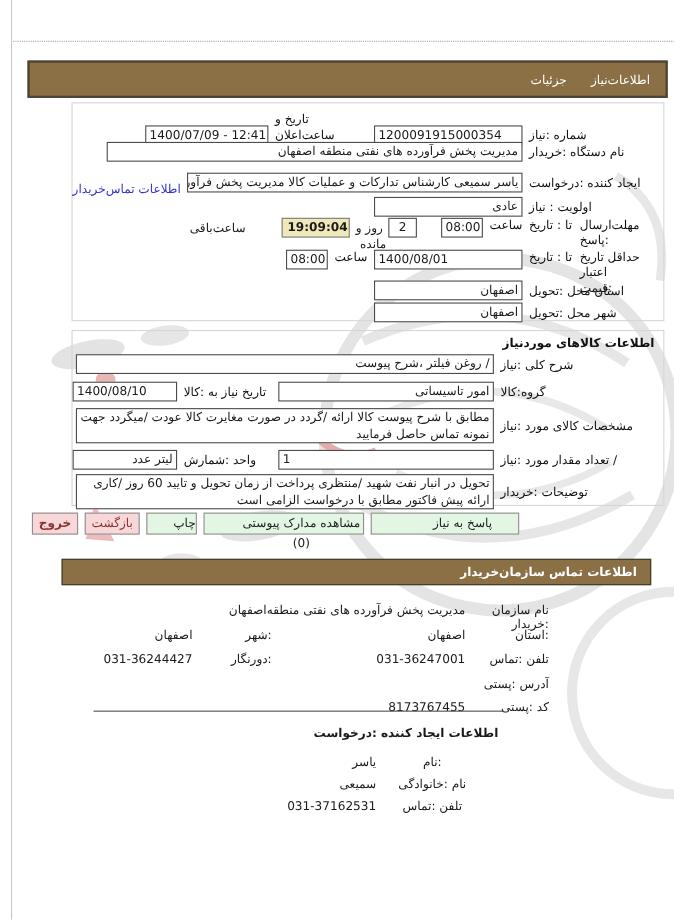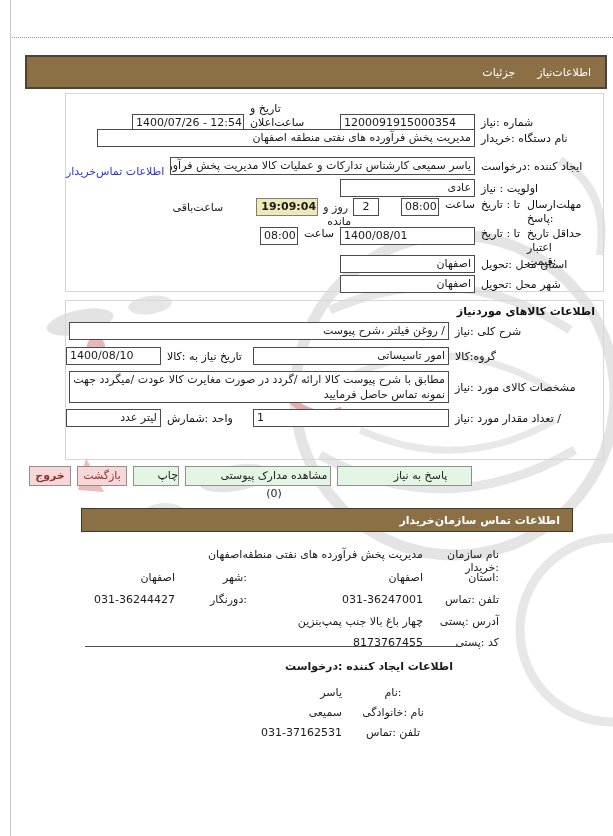--- a/index.html
+++ b/index.html
@@ -10,21 +10,21 @@
   .ltr{direction:ltr;unicode-bidi:embed;}
   
   .left-rule{position:absolute;left:10px;top:0;width:1px;height:836px;background:#c9c9c9;}
   .dotted-sep{position:absolute;left:12px;right:0;top:37px;border-top:1px dotted #9a9a9a;}
   
   .wm{position:absolute;left:0;top:0;width:613px;height:836px;z-index:0;pointer-events:none;}
   
   .bar{position:absolute;background:#8b7046;border:1px solid #3e3a2e;box-sizing:border-box;color:#fff;z-index:2;}
   .tabbar{left:25px;top:55px;width:582px;height:34px;display:flex;align-items:center;direction:rtl;padding:0 14px;gap:22px;border-width:2px;border-color:#4a4436;}
   .tab{color:#fff;cursor:pointer;}
-  .bar2{left:81px;top:508px;width:492px;height:24px;display:flex;align-items:center;direction:rtl;padding:0 12px;font-weight:bold;}
+  .bar2{left:56px;top:508px;width:536px;height:24px;display:flex;align-items:center;direction:rtl;padding:0 12px;font-weight:bold;}
   
   .panel{position:absolute;border:1px solid #d6d6d6;background:transparent;box-sizing:border-box;z-index:1;}
   .panel1{left:65px;top:93px;width:539px;height:199px;}
   .panel2{left:65px;top:300px;width:539px;height:160px;}
   .row{position:absolute;right:0;left:0;display:flex;direction:rtl;align-items:center;gap:6px;padding-right:6px;box-sizing:border-box;}
   .lbl{flex:0 0 auto;text-align:left;color:#111;}
   .lbl1{width:116px;}
   .lbl2{white-space:pre-line;line-height:1.25;}
   .p2lbl{width:142px;}
   .box{box-sizing:border-box;border:1px solid #4b4b4b;background:#fff;height:18px;line-height:16px;padding:0 3px;overflow:hidden;white-space:nowrap;text-align:right;}
@@ -85,21 +85,21 @@
   <span class="tab">اطلاعات‌نیاز</span>
   <span class="tab">جزئیات</span>
 </div>
 
 <div class="panel panel1">
   <div class="row" style="top:8px;">
     <span class="lbl lbl1">شماره :نیاز</span>
     <span class="box num w135">1200091915000354</span>
     <span class="lbl lbl2" style="width:84px;">تاریخ و ساعت‌اعلان
 :عمومی</span>
-    <span class="box num w112">1400/07/26 - 12:54</span>
+    <span class="box num w112">1400/07/09 - 12:41</span>
   </div>
   <div class="row" style="top:35px;">
     <span class="lbl lbl1">نام دستگاه :خریدار</span>
     <span class="box w378">مدیریت پخش فرآورده های نفتی منطقه اصفهان</span>
   </div>
   <div class="row" style="top:60px;">
     <span class="lbl lbl1">ایجاد کننده :درخواست</span>
     <span class="box w343">یاسر  سمیعی  کارشناس تدارکات و عملیات کالا مدیریت پخش فرآورده های نفتی</span>
     <span class="link">اطلاعات تماس‌خریدار</span>
   </div>
@@ -154,20 +154,24 @@
   <div class="row" style="top:70px;align-items:center;">
     <span class="lbl p2lbl">مشخصات کالای مورد :نیاز</span>
     <span class="box tall w380">مطابق با شرح پیوست کالا ارائه /گردد در صورت مغایرت کالا عودت /میگردد جهت نمونه تماس حاصل فرمایید</span>
   </div>
   <div class="row" style="top:108px;">
     <span class="lbl p2lbl">/ تعداد مقدار مورد :نیاز</span>
     <span class="box num w207">1</span>
     <span class="lbl" style="width:80px;">واحد :شمارش</span>
     <span class="box w100">لیتر عدد</span>
   </div>
+  <div class="row" style="top:130px;align-items:center;">
+    <span class="lbl p2lbl">توضیحات :خریدار</span>
+    <span class="box tall w380">تحویل در انبار نفت شهید /منتظری پرداخت از زمان تحویل و تایید 60 روز /کاری ارائه پیش فاکتور مطابق با درخواست الزامی است</span>
+  </div>
 </div>
 
 <div class="btnrow">
   <span class="btn green bw1">پاسخ به نیاز</span>
   <span class="btn green bw2">مشاهده مدارک پیوستی (0)</span>
   <span class="btn green bw3">چاپ</span>
   <span class="btn pink bw4">بازگشت</span>
   <span class="btn pink bw5">خروج</span>
 </div>
 
@@ -184,21 +188,20 @@
   <span class="cval2">اصفهان</span>
 </div>
 <div class="crow" style="top:593px;">
   <span class="clbl">تلفن :تماس</span>
   <span class="cval ltr" style="text-align:right;">031-36247001</span>
   <span class="clbl2">:دورنگار</span>
   <span class="cval2 ltr" style="text-align:right;">031-36244427</span>
 </div>
 <div class="crow" style="top:615px;">
   <span class="clbl">آدرس :پستی</span>
-  <span class="cval" style="width:300px;">چهار باغ بالا جنب پمپ‌بنزین</span>
 </div>
 <div class="crow" style="top:636px;">
   <span class="clbl">کد :پستی</span>
   <span class="cval ltr" style="text-align:right;">8173767455</span>
 </div>
 
 <div class="divider"></div>
 
 <div class="creator-title">اطلاعات ایجاد کننده :درخواست</div>
 <div class="krow" style="top:686px;">

